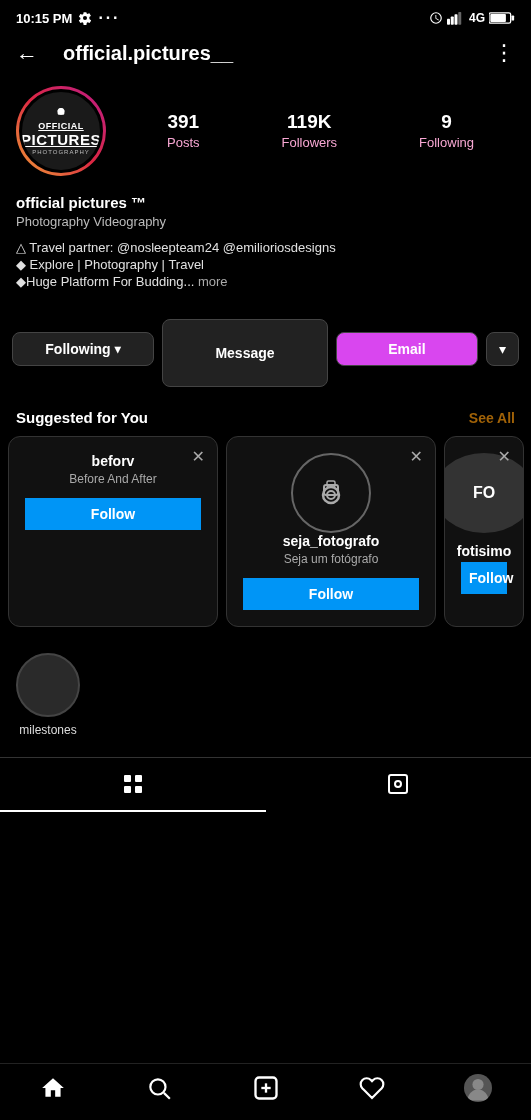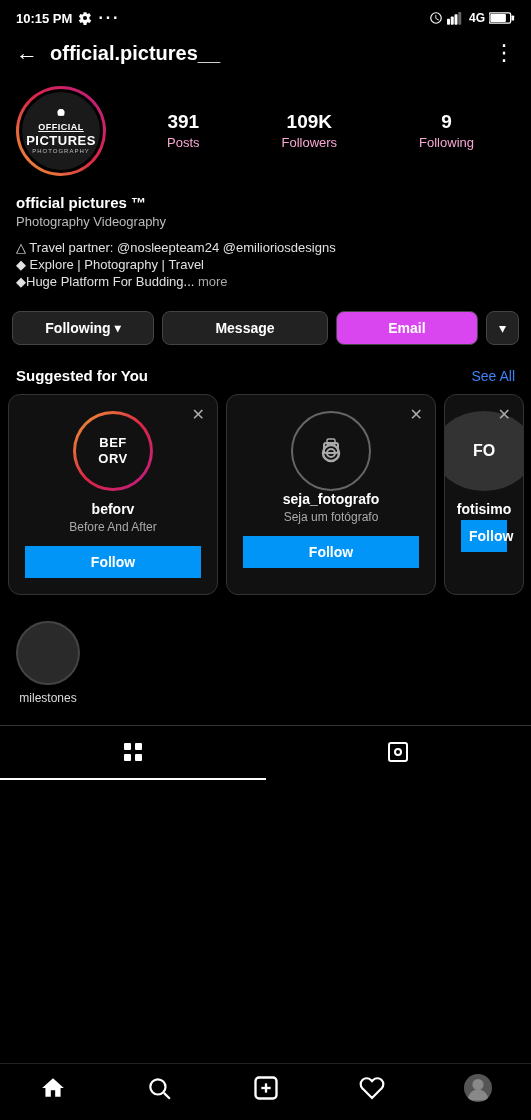--- a/index.html
+++ b/index.html
@@ -28,20 +28,21 @@
     .header {
       display: flex;
       align-items: center;
       padding: 4px 16px 10px;
       gap: 12px;
     }
     .header-username {
       font-size: 20px;
       font-weight: 700;
       flex: 1;
+      margin-left: 13px;
     }
     .header-back, .header-menu {
       font-size: 22px;
       cursor: pointer;
     }
 
     
     .profile-section {
       display: flex;
       align-items: center;
@@ -138,25 +139,26 @@
       align-items: center;
       justify-content: center;
       gap: 4px;
     }
     .btn-message {
       flex: 1.2;
       background: #222;
       border: 1px solid #444;
       color: #fff;
       border-radius: 8px;
-      padding: 8px 10px;
+      padding: 25px 10px;
       font-size: 14px;
       font-weight: 600;
       cursor: pointer;
       text-align: center;
+      margin-top: 8px;
     }
     .btn-email {
       flex: 1;
       background: #d946ef;
       border: 1px solid #444;
       color: #fff;
       border-radius: 8px;
       padding: 8px 10px;
       font-size: 14px;
       font-weight: 600;
@@ -182,23 +184,23 @@
       justify-content: space-between;
       align-items: center;
       padding: 14px 16px 10px;
     }
     .suggested-title {
       font-size: 15px;
       font-weight: 700;
     }
     .see-all {
       font-size: 14px;
-      color: #3b82f6;
-      cursor: pointer;
-      font-weight: 400;
+      color: #a16207;
+      cursor: pointer;
+      font-weight: 700;
     }
 
     
     .suggested-scroll {
       display: flex;
       overflow-x: auto;
       padding: 0 8px 16px;
       gap: 8px;
       scrollbar-width: none;
     }
@@ -385,33 +387,33 @@
     <div class="avatar-inner">
       <div class="avatar-text">
         <div style="font-size:7px;color:#aaa;margin-bottom:1px;">
           <svg width="20" height="14" viewBox="0 0 24 16" fill="white" style="display:block;margin:auto;">
             <circle cx="12" cy="6" r="4" fill="white"></circle>
             <rect x="8" y="4" width="8" height="6" rx="1" fill="white"></rect>
             <rect x="10" y="2" width="4" height="3" rx="1" fill="white"></rect>
           </svg>
         </div>
         <div style="font-size:9px;font-weight:900;letter-spacing:0.5px;text-decoration:underline;">OFFICIAL</div>
-        <div style="font-size:13px;font-weight:900;letter-spacing:0.5px;">PICTURES</div>
+        <div style="font-size:15px;font-weight:900;letter-spacing:0.5px;text-decoration:underline;">PICTURES</div>
         <div style="font-size:6px;font-weight:400;color:#bbb;letter-spacing:1px;">PHOTOGRAPHY</div>
       </div>
     </div>
   </div>
 
   <div class="stats-container">
     <div class="stat-item">
       <span class="stat-number">391</span>
       <span class="stat-label">Posts</span>
     </div>
     <div class="stat-item">
-      <span class="stat-number">109K</span>
+      <span class="stat-number">119K</span>
       <span class="stat-label">Followers</span>
     </div>
     <div class="stat-item">
       <span class="stat-number">9</span>
       <span class="stat-label">Following</span>
     </div>
   </div>
 </div>
 
 <div class="bio-section">
@@ -437,25 +439,20 @@
 
 <div class="suggested-header">
   <span class="suggested-title">Suggested for You</span>
   <span class="see-all">See All</span>
 </div>
 
 <div class="suggested-scroll">
 
   <div class="suggested-card">
     <span class="close-btn">✕</span>
-    <div class="card-avatar" style="background: linear-gradient(135deg,#f09433,#e6683c,#dc2743,#cc2366,#bc1888); padding:3px; border-radius:50%;">
-      <div class="card-avatar-inner" style="border-radius:50%;width:100%;height:100%;background:#111;display:flex;align-items:center;justify-content:center;">
-        <div style="text-align:center;font-size:13px;font-weight:900;letter-spacing:0.5px;color:#fff;line-height:1.2;">BEF<br>ORV</div>
-      </div>
-    </div>
     <span class="card-username">beforv</span>
     <span class="card-subtitle">Before And After</span>
     <button class="btn-follow">Follow</button>
   </div>
 
   <div class="suggested-card">
     <span class="close-btn">✕</span>
     <div class="card-avatar-camera">
       <svg width="40" height="40" viewBox="0 0 40 40" fill="none">
         <circle cx="20" cy="22" r="8" stroke="#aaa" stroke-width="2.5"></circle>

